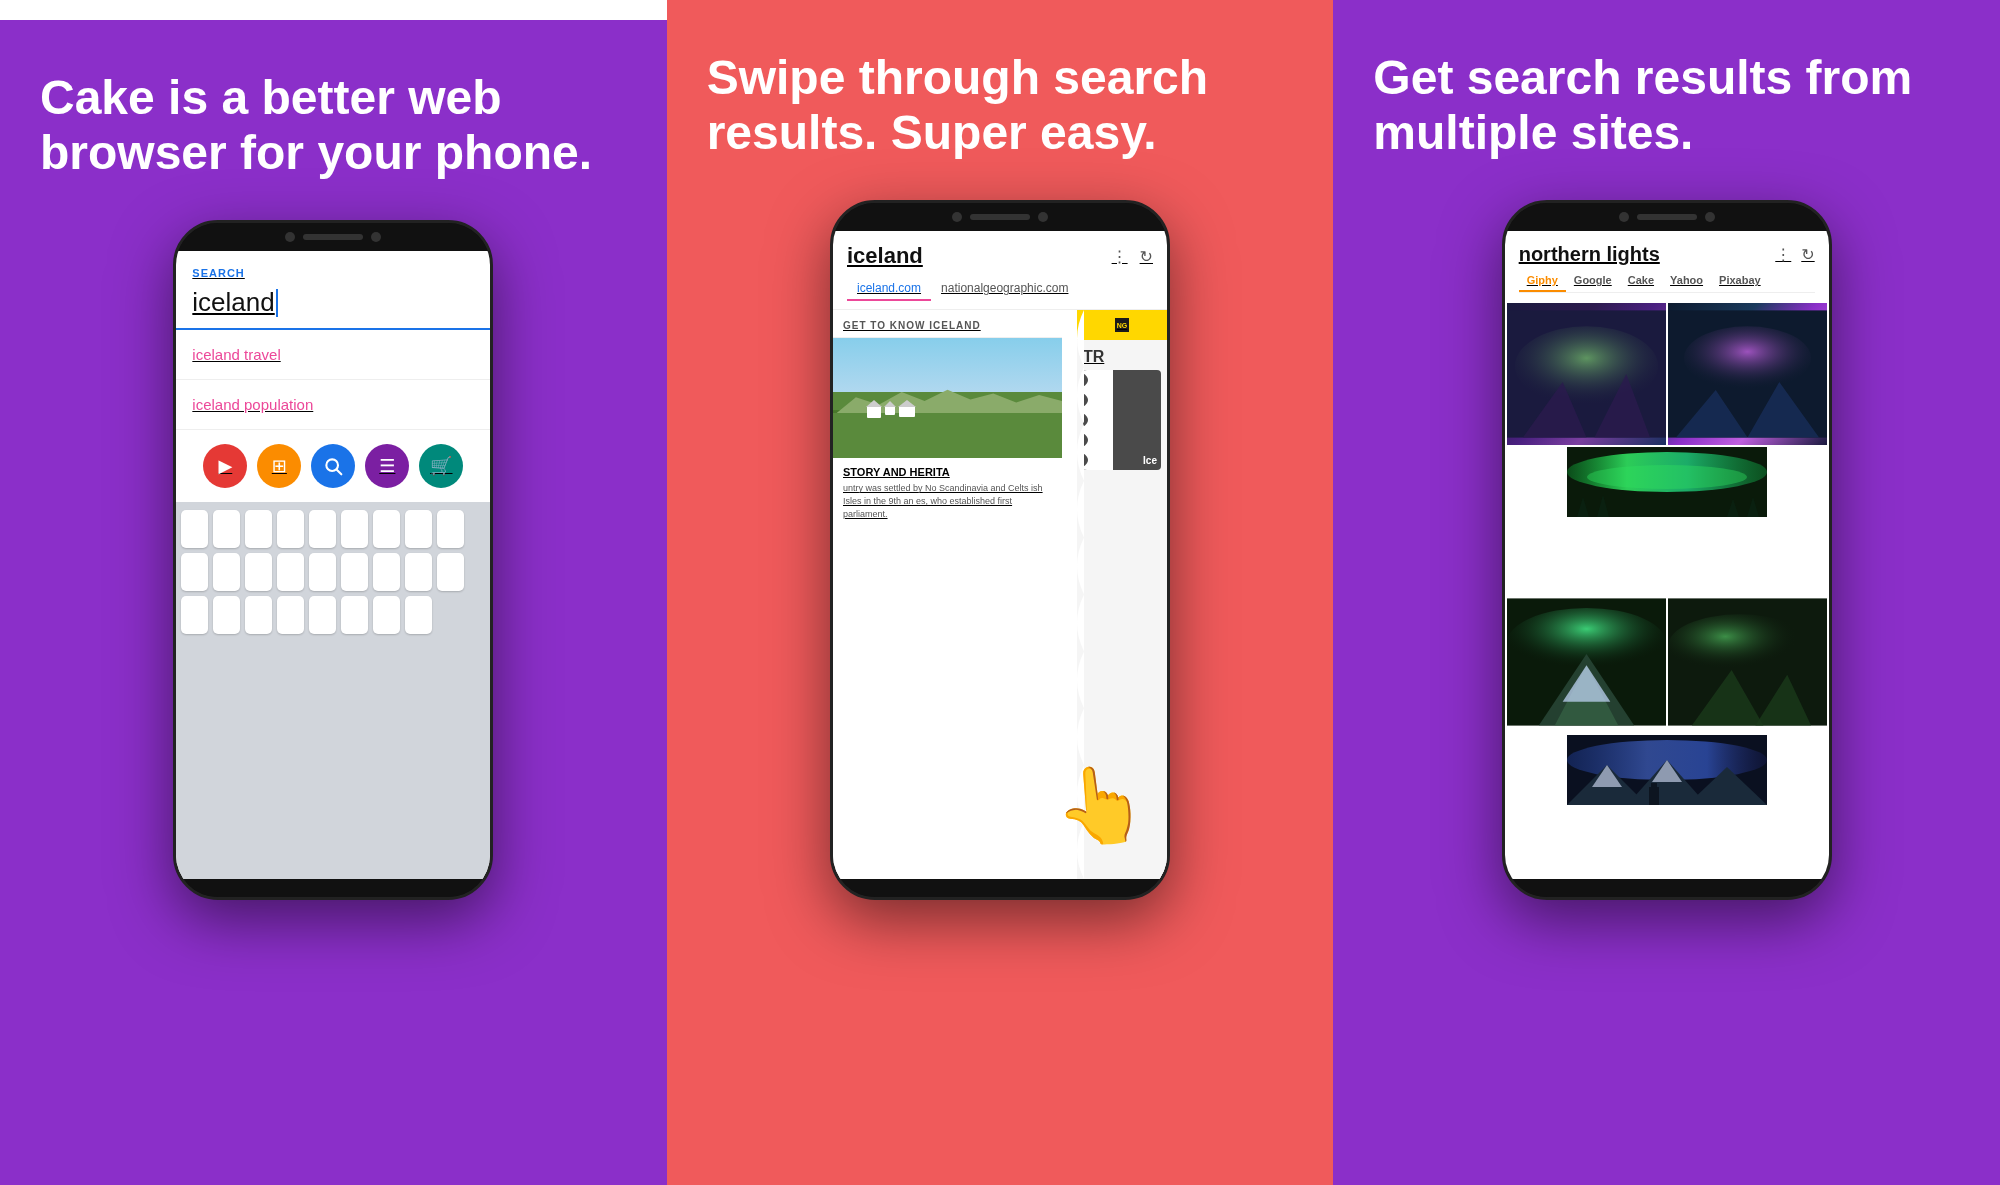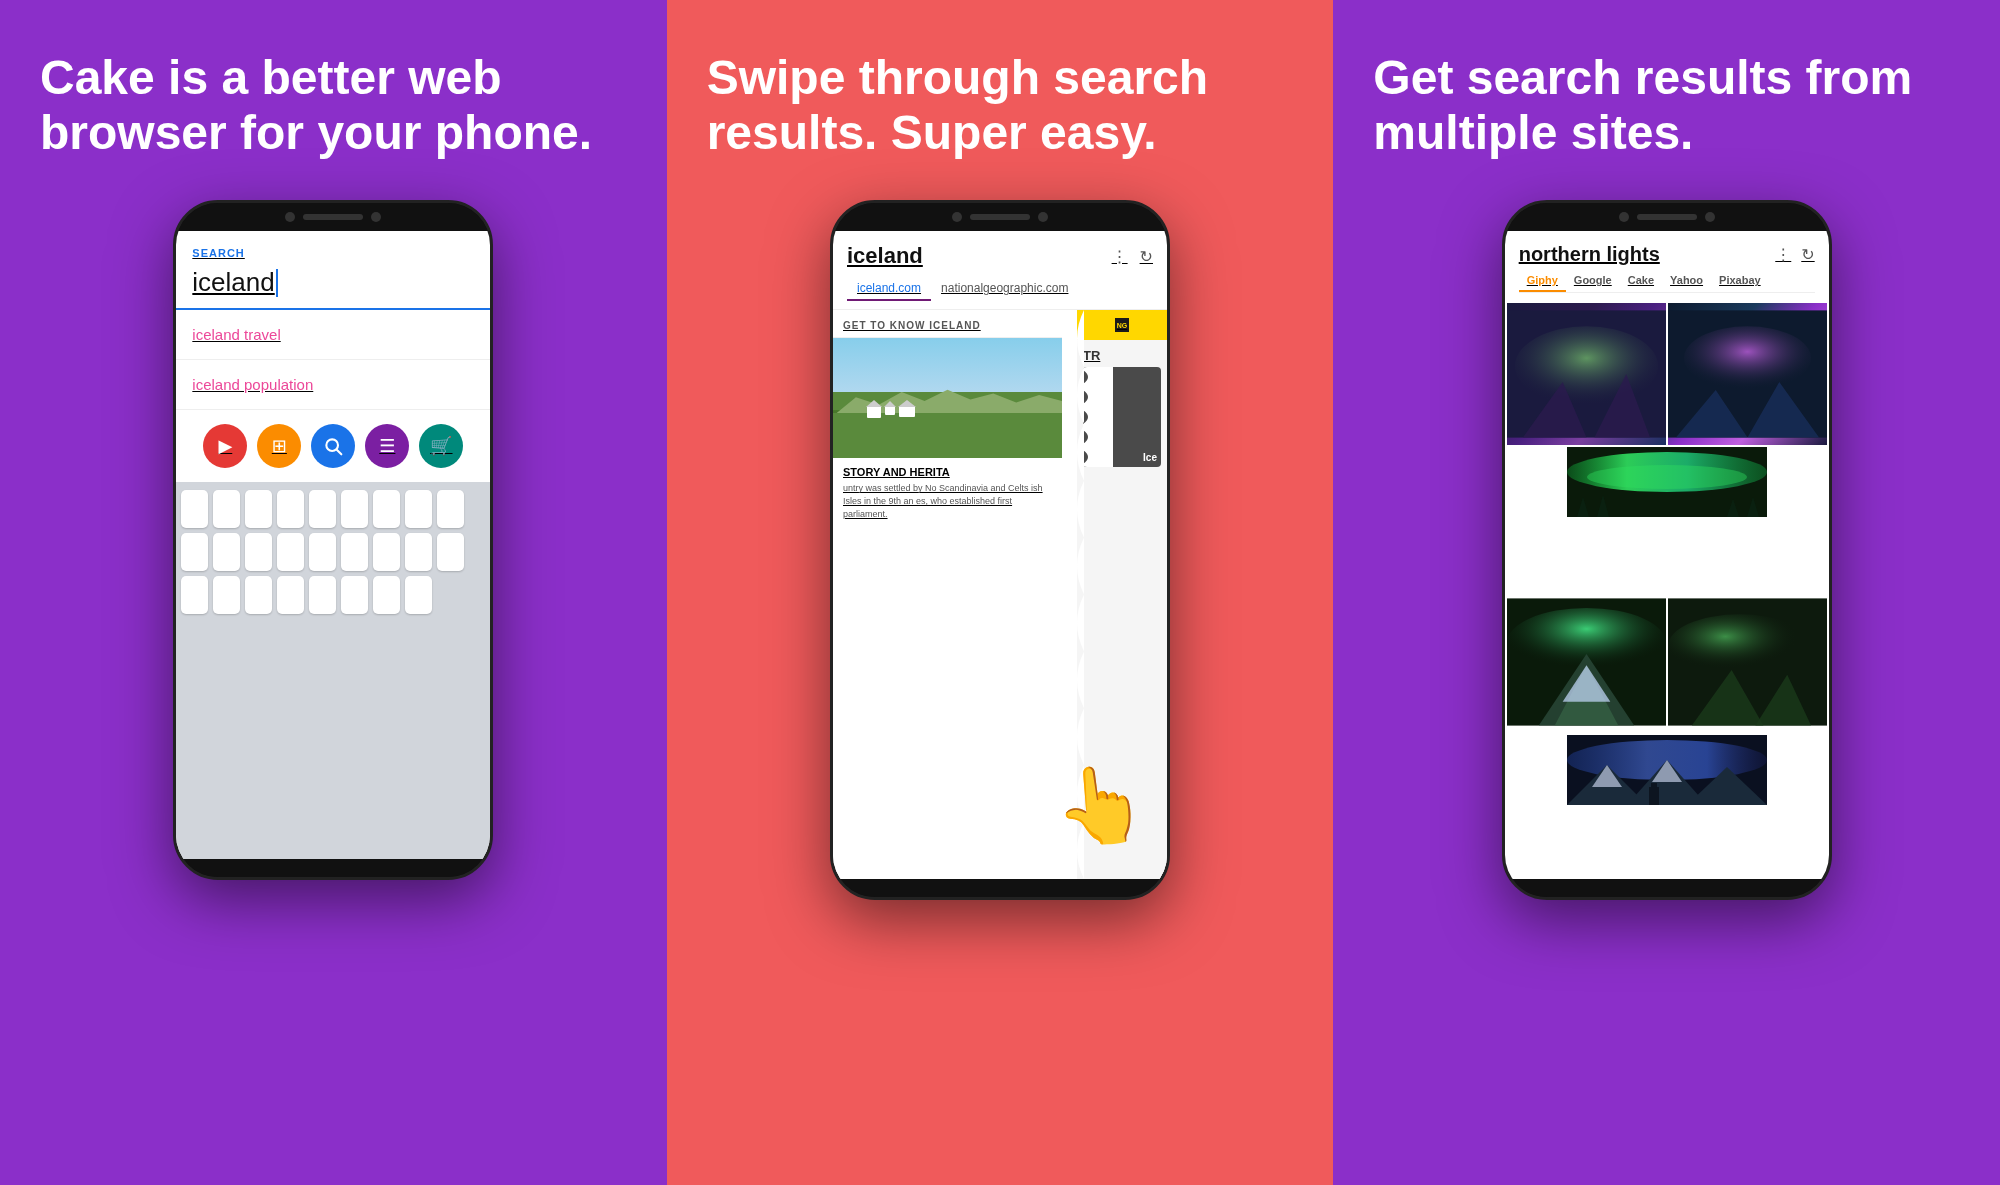--- a/index.html
+++ b/index.html
@@ -13,21 +13,21 @@
 
     .panel {
       flex: 1;
       display: flex;
       flex-direction: column;
       align-items: center;
       padding: 50px 40px 30px;
       position: relative;
     }
 
-    .panel-left { background: #8B2FC9; }
+    .panel-left { background: #8B2FC9; margin-top: 20px; }
     .panel-middle { background: #F05A5B; }
     .panel-right { background: #8B2FC9; }
 
     .panel-title {
       color: white;
       font-size: 48px;
       font-weight: 800;
       line-height: 1.15;
       text-align: left;
       width: 100%;
@@ -206,21 +206,21 @@
     }
 
     .tab {
       padding: 4px 10px;
       font-size: 12px;
       color: #555;
     }
 
     .tab-active {
       color: #1a73e8;
-      border-bottom: 2px solid #701a75;
+      border-bottom: 2px solid #ec4899;
     }
 
     .browser-content {
       flex: 1;
       display: flex;
       overflow: hidden;
       position: relative;
       gap: 15px;
     }
 
@@ -518,21 +518,21 @@
         </div>
 
         <div class="webpage-right">
           <div class="ng-yellow-bar">
             <div class="ng-logo">
               <span style="font-size:7px;font-weight:900;color:#FFD700;">NG</span>
             </div>
           </div>
 
           <div style="padding:8px 6px;font-size:9px;color:#333;background:#f5f5f5;height:100%;">
-            <div style="font-weight:700;margin-bottom:4px;font-size:13px;">TR</div>
+            <div style="font-weight:700;margin-bottom:4px;font-size:16px;">TR</div>
 
             <div style="background:#4a4a4a;height:100px;border-radius:4px;position:relative;overflow:hidden;margin-bottom:6px;">
               <div style="position:absolute;left:-5px;top:0;bottom:0;width:35px;">
                 <svg viewBox="0 0 35 100" width="35" height="100" preserveAspectRatio="none">
                   <path d="M0,0 Q20,10 0,20 Q20,30 0,40 Q20,50 0,60 Q20,70 0,80 Q20,90 0,100 L35,100 L35,0 Z" fill="white"></path>
                 </svg>
               </div>
               <div style="position:absolute;right:4px;bottom:4px;font-size:10px;color:white;font-weight:700;">Ice</div>
             </div>
           </div>

